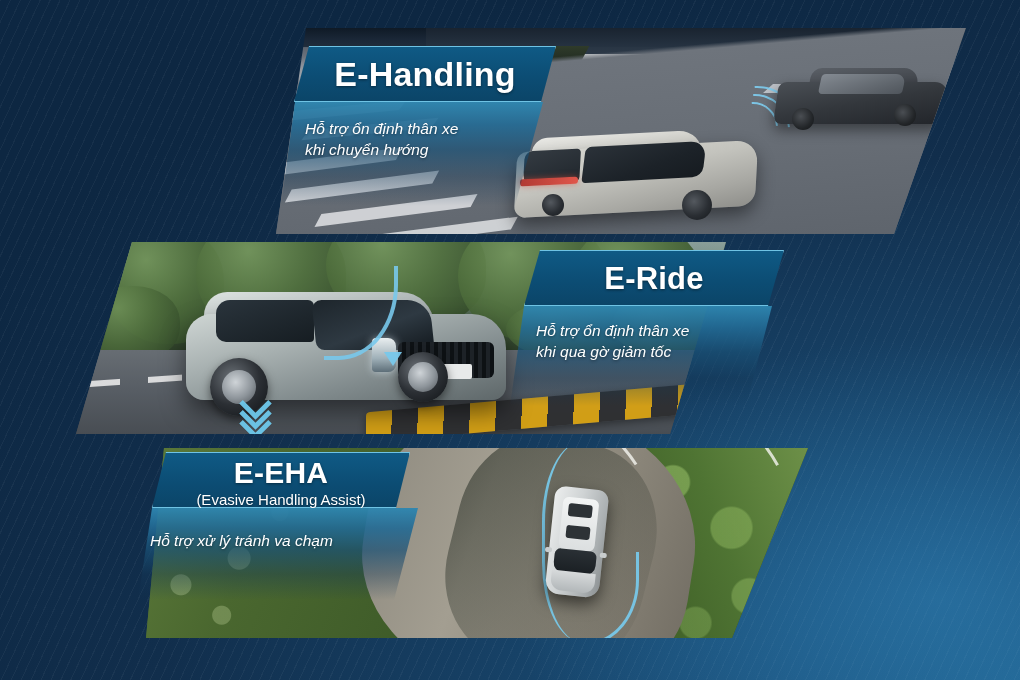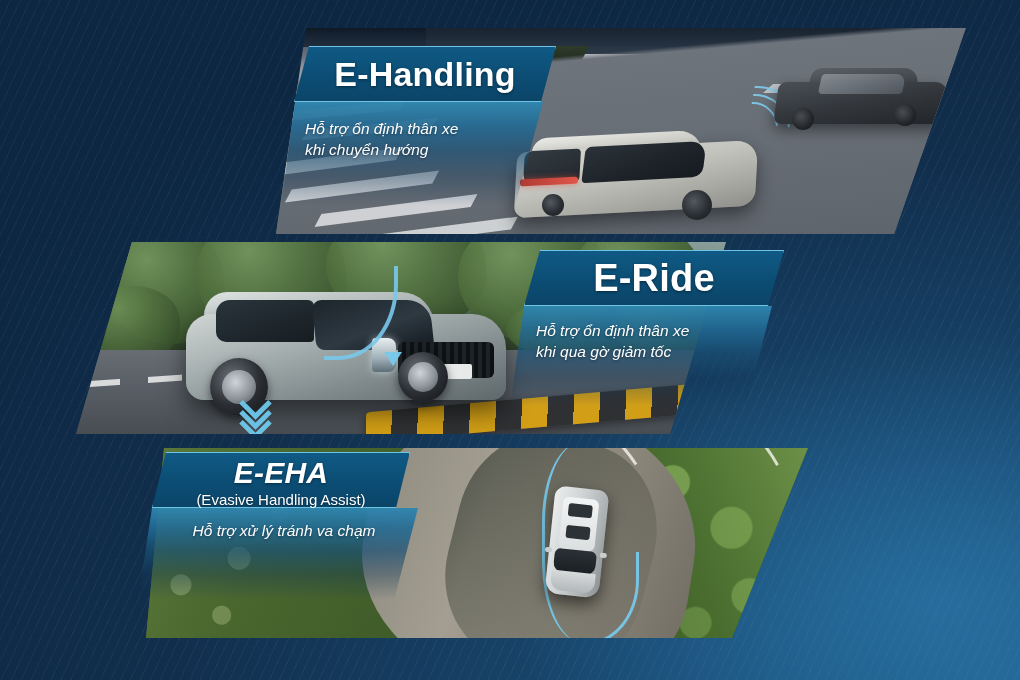--- a/index.html
+++ b/index.html
@@ -393,21 +393,21 @@
 
   #p3-title{
     left:152px;top:452px;width:258px;height:56px;
     clip-path:polygon(14px 0,258px 0,244px 56px,0 56px);
     justify-content:flex-start;padding-top:5px;
   }
   #p3-caption{
     left:138px;top:508px;width:280px;height:92px;
     clip-path:polygon(14px 0,280px 0,256px 92px,0 92px);
   }
-  #p3-caption .caption-text{padding:12px 0 0 12px;font-size:15.5px;text-align:center;}
+  #p3-caption .caption-text{padding:22px 0 0 12px;font-size:15.5px;}
 </style>
 </head>
 <body>
 
 <div id="stage">
 
   <div id="stage-texture"></div>
   <div id="stage-glow"></div>
 
   <div class="panel">
@@ -494,21 +494,21 @@
         <div class="wheel w2"></div>
       </div>
 
       <div id="p2-curvearrow"></div>
       <div class="arrow-chev" style="left:168px;top:150px;width:18px;height:18px;"></div>
       <div class="arrow-chev" style="left:168px;top:160px;width:18px;height:18px;"></div>
       <div class="arrow-chev" style="left:168px;top:170px;width:18px;height:18px;"></div>
     </div>
 
     <div class="title-bar" id="p2-title">
-      <span class="title-text" style="font-size:38px;">E-Ride</span>
+      <span class="title-text" style="font-size:31px;">E-Ride</span>
     </div>
 
     <div class="caption" id="p2-caption">
       <div class="caption-inner"></div>
       <span class="caption-text">Hỗ trợ ổn định thân xe
 khi qua gờ giảm tốc</span>
     </div>
   </div>
 
   <div class="panel">
@@ -531,21 +531,21 @@
         <div class="slot s1"></div>
         <div class="slot s2"></div>
         <div class="windshield"></div>
         <div class="hood"></div>
         <div class="mirror mL"></div>
         <div class="mirror mR"></div>
       </div>
     </div>
 
     <div class="title-bar" id="p3-title">
-      <span class="title-text" style="font-size:30px;font-style:italic;">E-EHA</span>
+      <span class="title-text" style="font-size:30px;">E-EHA</span>
       <span class="title-sub" style="font-size:15px;">(Evasive Handling Assist)</span>
     </div>
 
     <div class="caption" id="p3-caption">
       <div class="caption-inner"></div>
       <span class="caption-text">Hỗ trợ xử lý tránh va chạm</span>
     </div>
   </div>
 
 </div>

